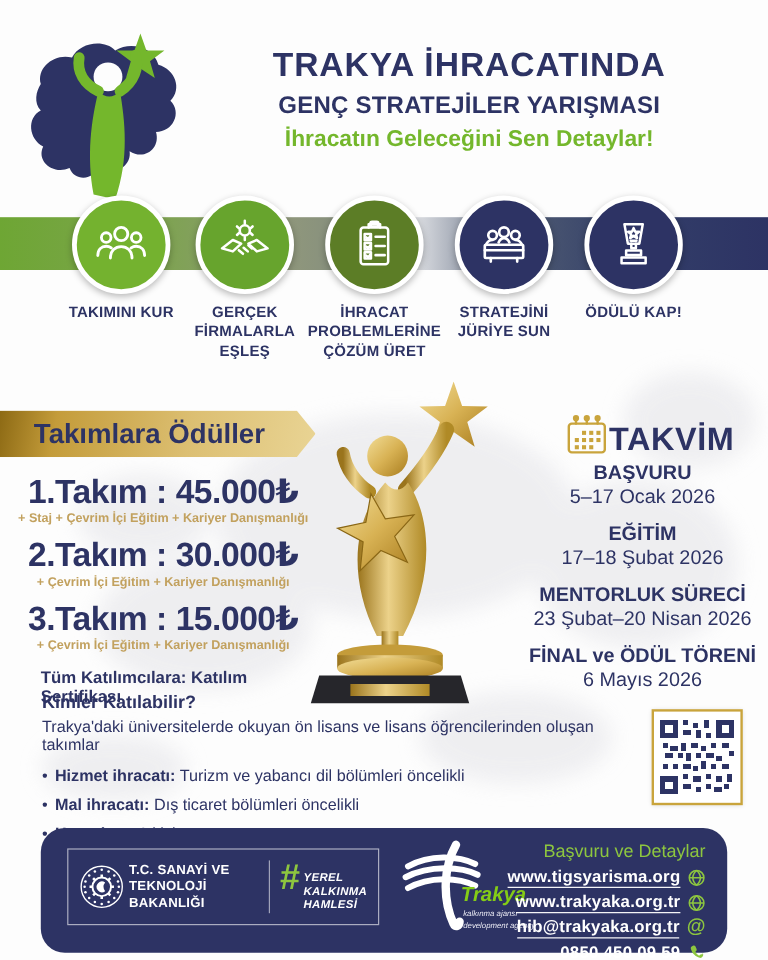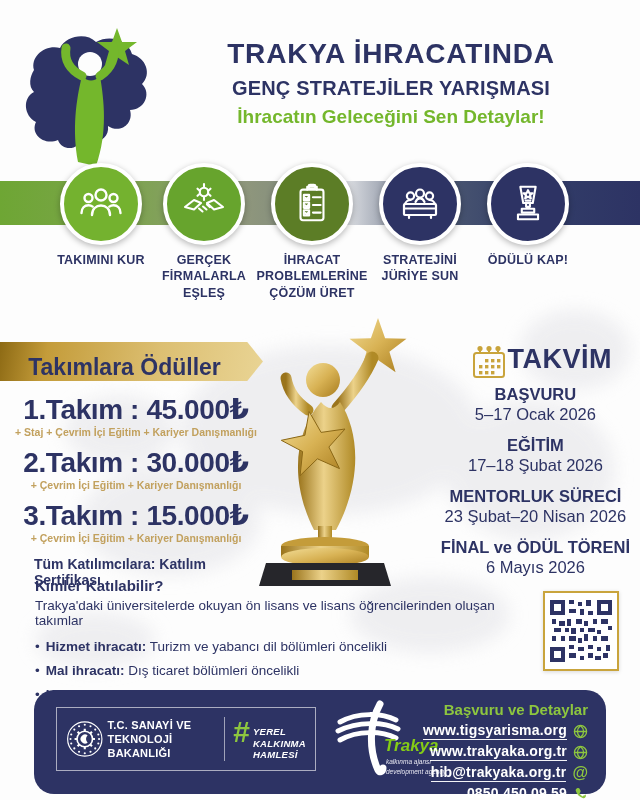--- a/index.html
+++ b/index.html
@@ -24,34 +24,34 @@
         border:4px solid #fff;box-sizing:border-box;box-shadow:0 2px 6px rgba(0,0,0,.28);
         display:flex;align-items:center;justify-content:center;}
   .sc0{left:60px;background:#74b22f;} .sc1{left:163px;background:#67a42d;}
   .sc2{left:271px;background:#5c7d26;} .sc3{left:379px;background:#2d3364;}
   .sc4{left:487px;background:#2d3364;}
   .step-label{position:absolute;top:252px;width:122px;text-align:center;
         font-size:12.5px;font-weight:800;line-height:1.3;color:#2d3364;letter-spacing:.2px;}
   .sl0{left:40px;} .sl1{left:143px;} .sl2{left:251px;} .sl3{left:359px;} .sl4{left:467px;}
 
   
-  .banner{left:0;top:342px;width:263px;height:39px;display:flex;align-items:flex-end;justify-content:center;
+  .banner{left:0;top:342px;width:263px;height:39px;display:flex;align-items:center;justify-content:center;
         background:linear-gradient(100deg,#8d6a14 0%,#c49c3a 18%,#dcbf72 60%,#e9d494 100%);
         clip-path:polygon(0 0,94% 0,100% 50%,94% 100%,0 100%);}
   .banner span{font-size:23px;font-weight:800;color:#2d3364;margin-right:14px;}
   .prizes{left:8px;top:394px;width:256px;text-align:center;}
   .prize-main{font-size:28px;font-weight:800;color:#2d3364;letter-spacing:-.4px;line-height:32px;}
   .prize-extras{font-size:10.5px;font-weight:700;color:#c2a15e;line-height:13px;margin-bottom:8px;}
   .prize-note{font-size:14px;font-weight:700;color:#2d3364;margin-top:11px;text-align:left;padding-left:26px;}
 
   
   .trophy{left:238px;top:318px;width:184px;height:272px;}
 
   
-  .takvim-head{right:28px;top:344px;display:flex;align-items:flex-start;}
+  .takvim-head{right:28px;top:344px;display:flex;align-items:flex-end;}
   .takvim-title{font-size:27px;font-weight:800;color:#2d3364;letter-spacing:.5px;}
   .events{right:10px;top:384px;text-align:center;}
   .ev-name{font-size:16.5px;font-weight:800;color:#2d3364;line-height:20px;}
   .ev-date{font-size:16.5px;font-weight:500;color:#2d3364;line-height:20px;margin-bottom:11px;}
 
   
   .elig{left:35px;top:577px;width:500px;color:#2d3364;}
   .elig-title{font-size:15px;font-weight:800;margin-bottom:4px;}
   .elig-desc{font-size:13.5px;font-weight:500;margin-bottom:11px;}
   .bullet{font-size:13.5px;margin-bottom:9px;}
@@ -68,21 +68,21 @@
       display:flex;align-items:center;padding:0 9px;box-sizing:border-box;gap:4px;}
   .min-text{font-size:11px;font-weight:800;color:#fff;line-height:1.3;letter-spacing:.2px;}
   .vdiv{width:1px;height:44px;background:rgba(255,255,255,.55);margin:0 4px 0 6px;}
   .hash{display:flex;align-items:flex-start;gap:3px;}
   .hash-sym{font-size:30px;font-weight:800;color:#8dc63f;line-height:30px;}
   .hash-lines{font-size:9.5px;font-weight:800;font-style:italic;color:#fff;line-height:1.2;margin-top:9px;letter-spacing:.3px;}
   .agency{position:absolute;left:300px;top:10px;width:135px;height:84px;}
   .agency-name{position:absolute;left:50px;top:36px;font-size:17px;font-weight:700;font-style:italic;color:#84cc16;}
   .agency-sub{position:absolute;left:52px;top:57px;font-size:6.5px;color:#e8e8f2;line-height:1.5;font-style:italic;}
   .contact{position:absolute;right:18px;top:11px;text-align:right;}
-  .contact-title{font-size:15px;font-weight:700;color:#8dc63f;margin-bottom:4px;}
+  .contact-title{font-size:15px;font-weight:400;color:#8dc63f;margin-bottom:4px;}
   .c-row{display:flex;justify-content:flex-end;align-items:center;gap:6px;margin-bottom:3px;}
   .c-text{font-size:14px;font-weight:800;color:#fff;letter-spacing:.2px;}
   .c-under{border-bottom:1.5px solid rgba(255,255,255,.95);padding-bottom:1px;}
   .at-glyph{color:#8dc63f;font-size:16px;font-weight:800;line-height:16px;}
 </style>
 </head>
 <body>
 
 <div class="poster">
 

